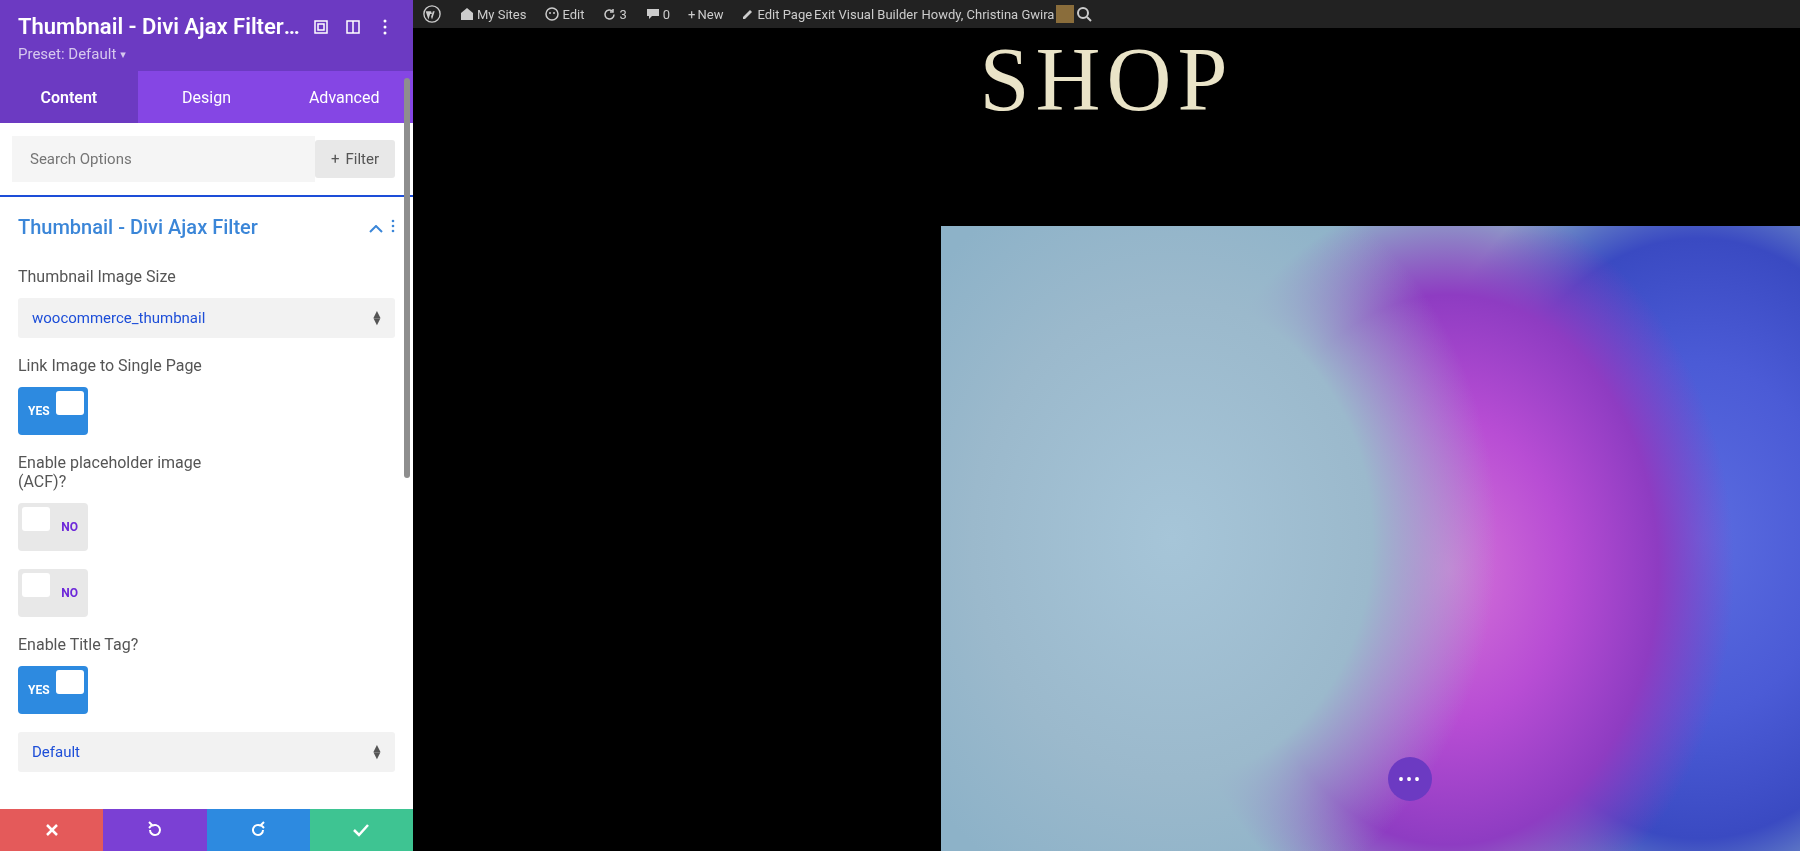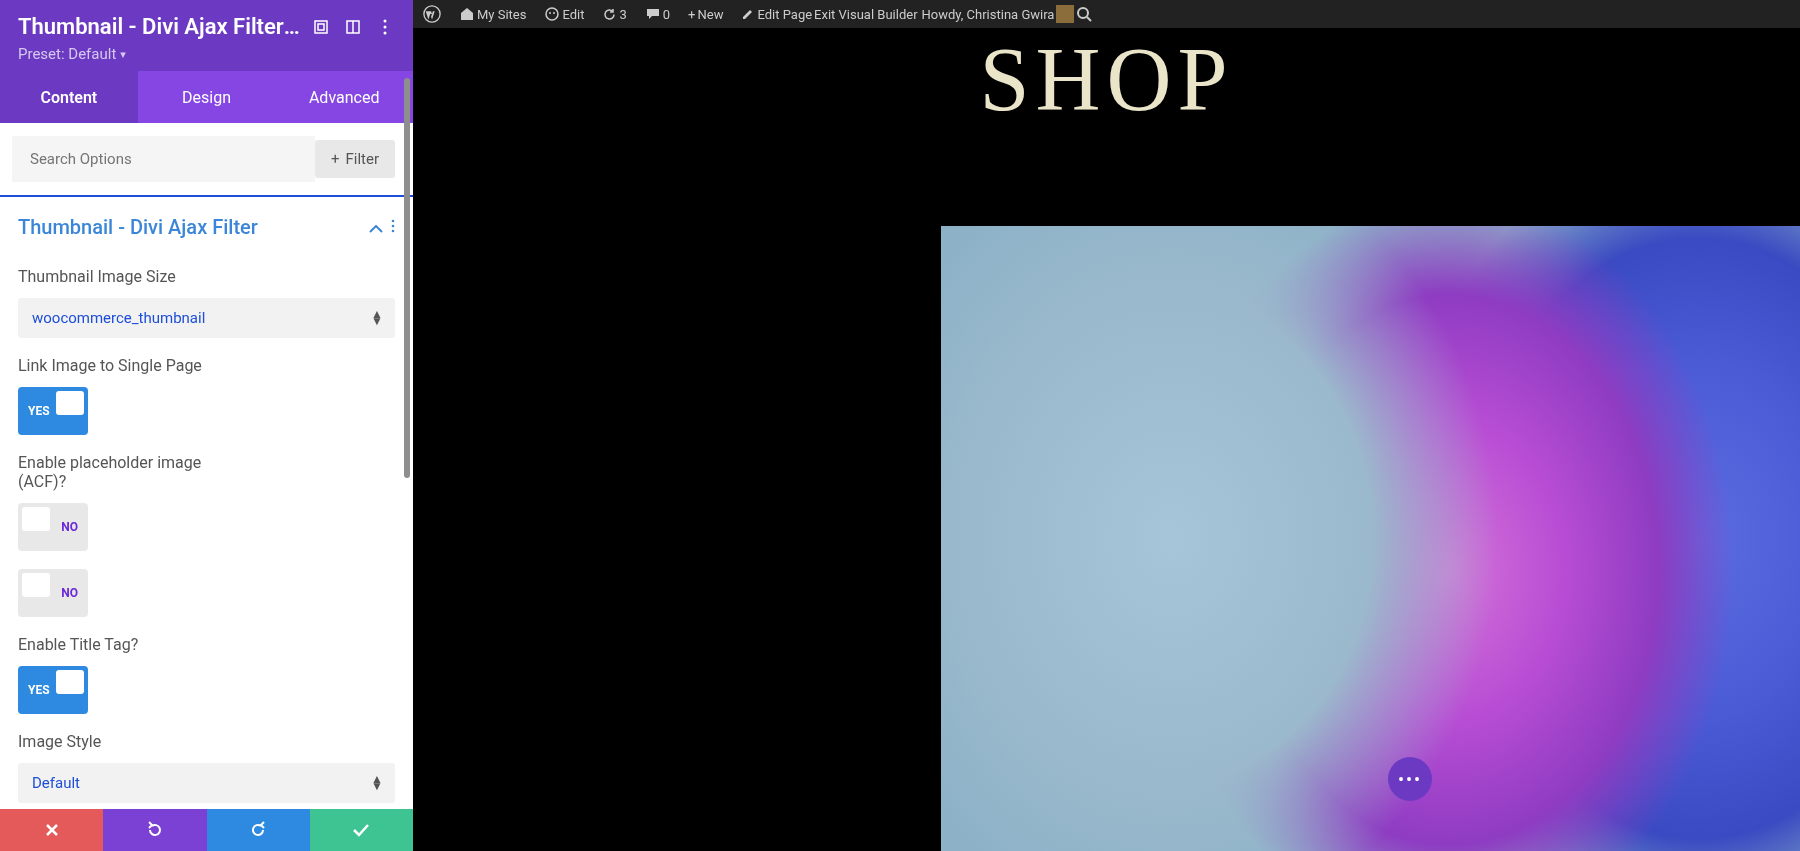--- a/index.html
+++ b/index.html
@@ -157,21 +157,20 @@
 
     <div class="field">
       <div class="field-label">Enable Title Tag?</div>
       <div class="toggle on">
         <span class="toggle-label">YES</span>
         <span class="toggle-thumb"></span>
       </div>
     </div>
 
     <div class="field">
-      <div class="field-label">Image Style</div>
       <div class="select-box">
         <input class="select-input" readonly="" value="Default" style="">
         <div class="select-arrows">▲<br>▼</div>
       </div>
     </div>
   </div>
 
   <div class="scroll-indicator"></div>
 
   <div class="action-bar">

